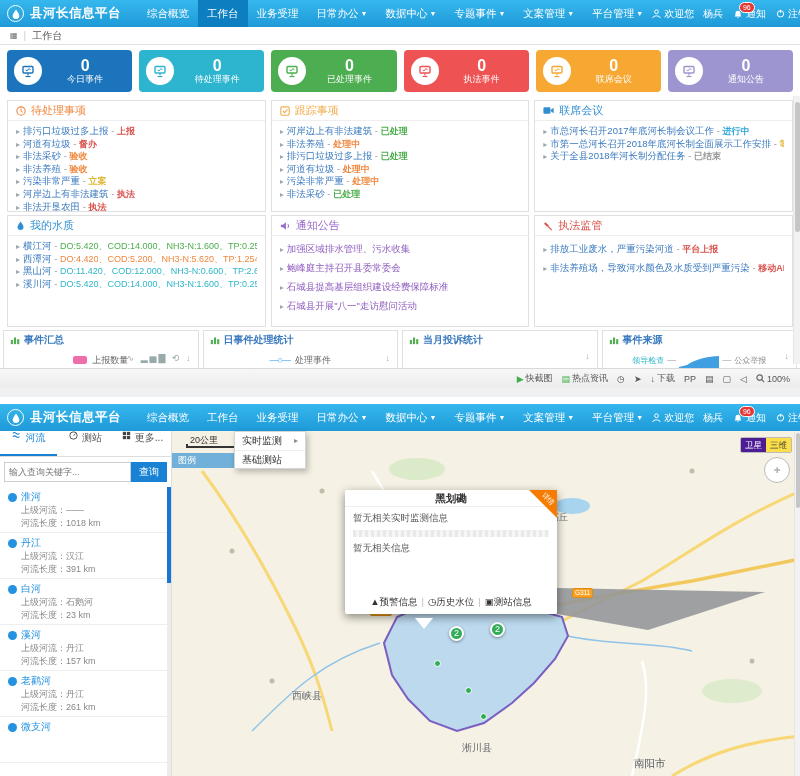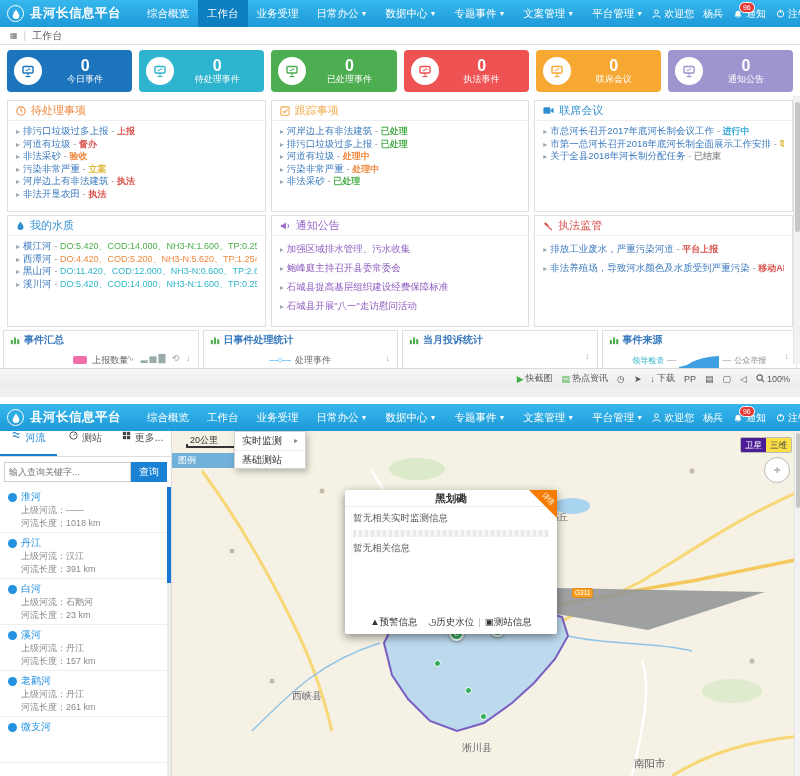--- a/index.html
+++ b/index.html
@@ -92,21 +92,21 @@
   .scalebar{position:absolute;left:14px;top:13px;width:52px;height:4px;border-bottom:2px solid #333;
     border-left:2px solid #333;border-right:2px solid #333}
   .legendchip{position:absolute;left:0;top:22px;width:128px;height:15px;background:rgba(25,133,209,.6);
     color:#fff;font-size:9px;line-height:15px;padding-left:6px;cursor:pointer}
   .pill{position:absolute;right:8px;top:6px;display:flex;border:1px solid #bbb;border-radius:2px;overflow:hidden;
     font-size:8.5px;line-height:14px;cursor:pointer}
   .pill .pb1{background:#4c1d95;color:#fff;padding:0 4px}
   .pill .pb2{background:#fde047;color:#444;padding:0 4px}
   .compass{position:absolute;right:10px;top:26px;width:26px;height:26px;background:#fff;border:1px solid #bbb;
     border-radius:50%;color:#888;font-size:8px;text-align:center;line-height:26px;cursor:pointer}
-  .popup{position:absolute;left:173px;top:59px;width:212px;height:144px;background:#fff;border-radius:2px;
+  .popup{position:absolute;left:173px;top:59px;width:212px;height:124px;background:#fff;border-radius:2px;
     box-shadow:0 3px 10px rgba(0,0,0,.45);z-index:20}
   .ptitle{height:17px;line-height:17px;text-align:center;font-size:10.5px;font-weight:bold;color:#333;
     border-bottom:1px solid #eee}
   .ribbon{position:absolute;top:0;right:0;width:0;height:0;border-left:28px solid transparent;
     border-top:28px solid #f57c00}
   .ribtxt{position:absolute;top:4px;right:2px;color:#fff;font-size:7px;transform:rotate(45deg)}
   .pline{font-size:9.5px;color:#555;padding:5px 8px 0}
   .pstripe{height:7px;margin:5px 8px 0;background:repeating-linear-gradient(90deg,#e9e9e9 0 3px,#f6f6f6 3px 6px)}
   .pfoot{position:absolute;bottom:5px;left:0;right:0;text-align:center;font-size:9.5px;color:#333}
   .pfoot .plink{cursor:pointer}
@@ -264,36 +264,38 @@
             <circle cx="6" cy="6" r="5" fill="none" stroke="currentColor" stroke-width="1.3"></circle>
             <path d="M6 3v3l2 1.5" fill="none" stroke="currentColor" stroke-width="1.2"></path>
           </svg>
         <span>待处理事项</span>
       </div>
       <ul class="plist">
 
       <li><i class="bl">▸</i><span class="lt">排污口垃圾过多上报</span><span class="dash"> - </span><b class="tag t-red">上报</b></li>
           <li><i class="bl">▸</i><span class="lt">河道有垃圾</span><span class="dash"> - </span><b class="tag t-red">督办</b></li>
           <li><i class="bl">▸</i><span class="lt">非法采砂</span><span class="dash"> - </span><b class="tag t-orange">验收</b></li>
+          <li><i class="bl">▸</i><span class="lt">非法养殖</span><span class="dash"> - </span><b class="tag t-orange">验收</b></li>
           <li><i class="bl">▸</i><span class="lt">污染非常严重</span><span class="dash"> - </span><b class="tag t-yellow">立案</b></li>
           <li><i class="bl">▸</i><span class="lt">河岸边上有非法建筑</span><span class="dash"> - </span><b class="tag t-red">执法</b></li>
           <li><i class="bl">▸</i><span class="lt">非法开垦农田</span><span class="dash"> - </span><b class="tag t-red">执法</b></li>
         </ul>
     </div>
     <div class="panel">
       <div class="phead" style="color:#f0ad4e">
         <svg width="10" height="10" viewBox="0 0 12 12">
             <rect x="1" y="1" width="10" height="10" rx="1.5" fill="none" stroke="currentColor" stroke-width="1.3"></rect>
             <path d="M3.5 6l2 2 3.5-4" fill="none" stroke="currentColor" stroke-width="1.3"></path>
           </svg>
         <span>跟踪事项</span>
       </div>
       <ul class="plist">
 
       <li><i class="bl">▸</i><span class="lt">河岸边上有非法建筑</span><span class="dash"> - </span><b class="tag t-green">已处理</b></li>
+          <li><i class="bl">▸</i><span class="lt">非法养殖</span><span class="dash"> - </span><b class="tag t-orange">处理中</b></li>
           <li><i class="bl">▸</i><span class="lt">排污口垃圾过多上报</span><span class="dash"> - </span><b class="tag t-green">已处理</b></li>
           <li><i class="bl">▸</i><span class="lt">河道有垃圾</span><span class="dash"> - </span><b class="tag t-orange">处理中</b></li>
           <li><i class="bl">▸</i><span class="lt">污染非常严重</span><span class="dash"> - </span><b class="tag t-orange">处理中</b></li>
           <li><i class="bl">▸</i><span class="lt">非法采砂</span><span class="dash"> - </span><b class="tag t-green">已处理</b></li>
         </ul>
     </div>
     <div class="panel">
       <div class="phead" style="color:#2f8fd0">
         <svg width="11" height="9" viewBox="0 0 14 10">
             <rect x="0.5" y="1" width="9" height="8" rx="1.5" fill="currentColor"></rect>

